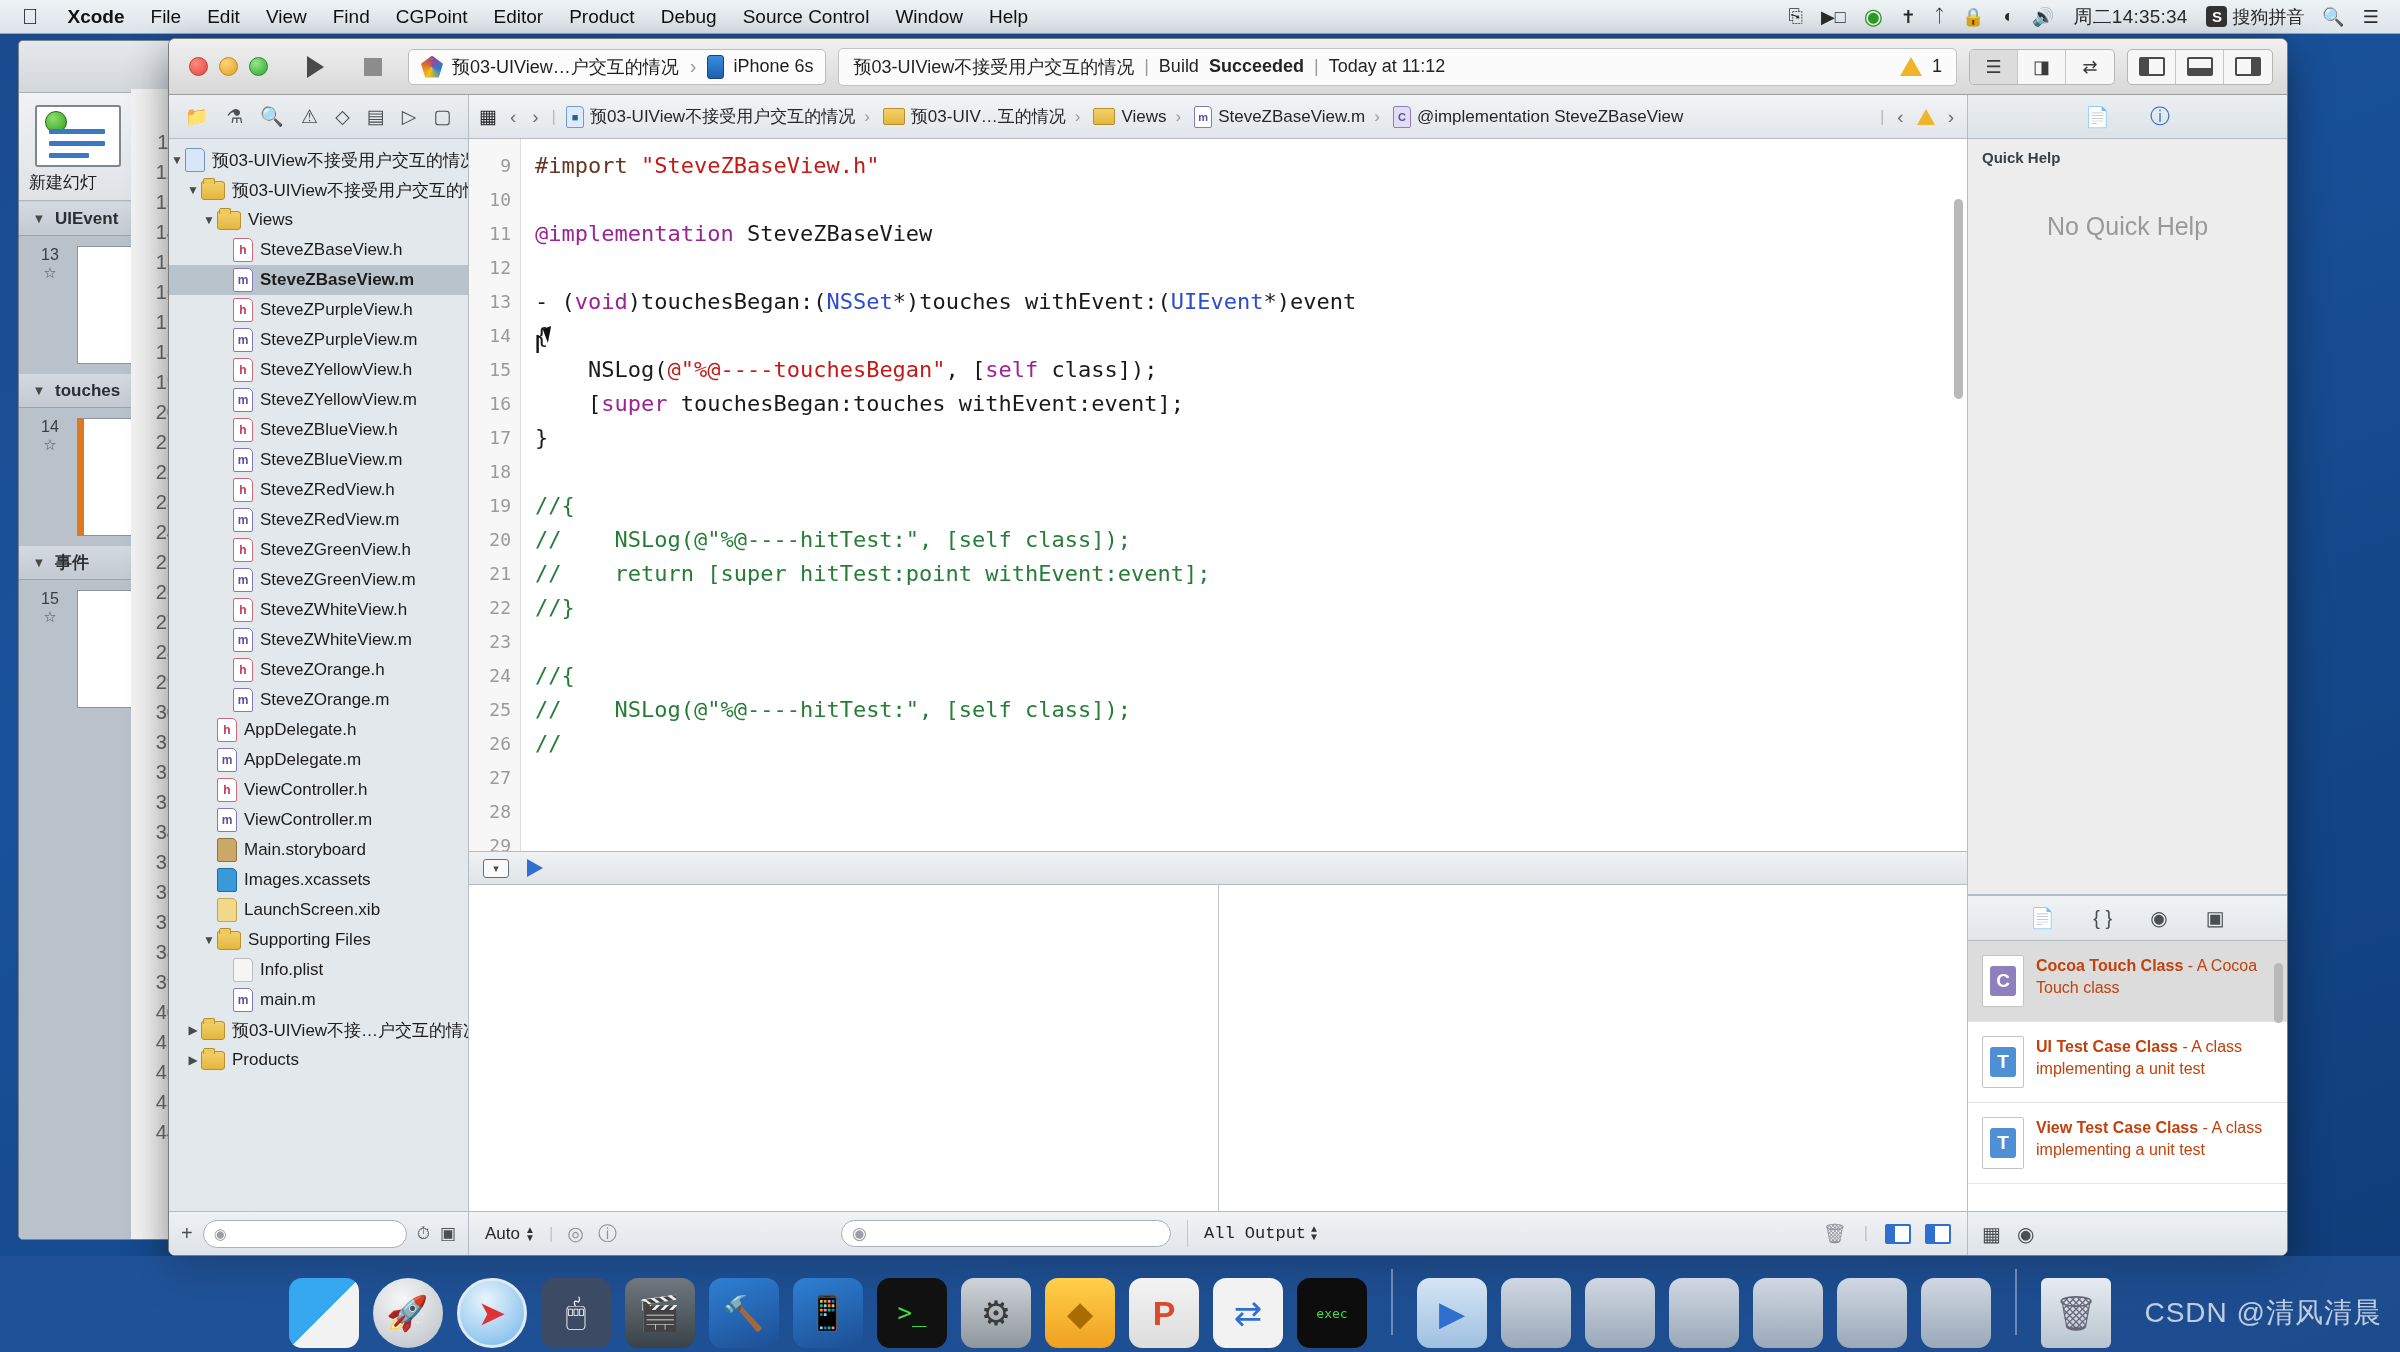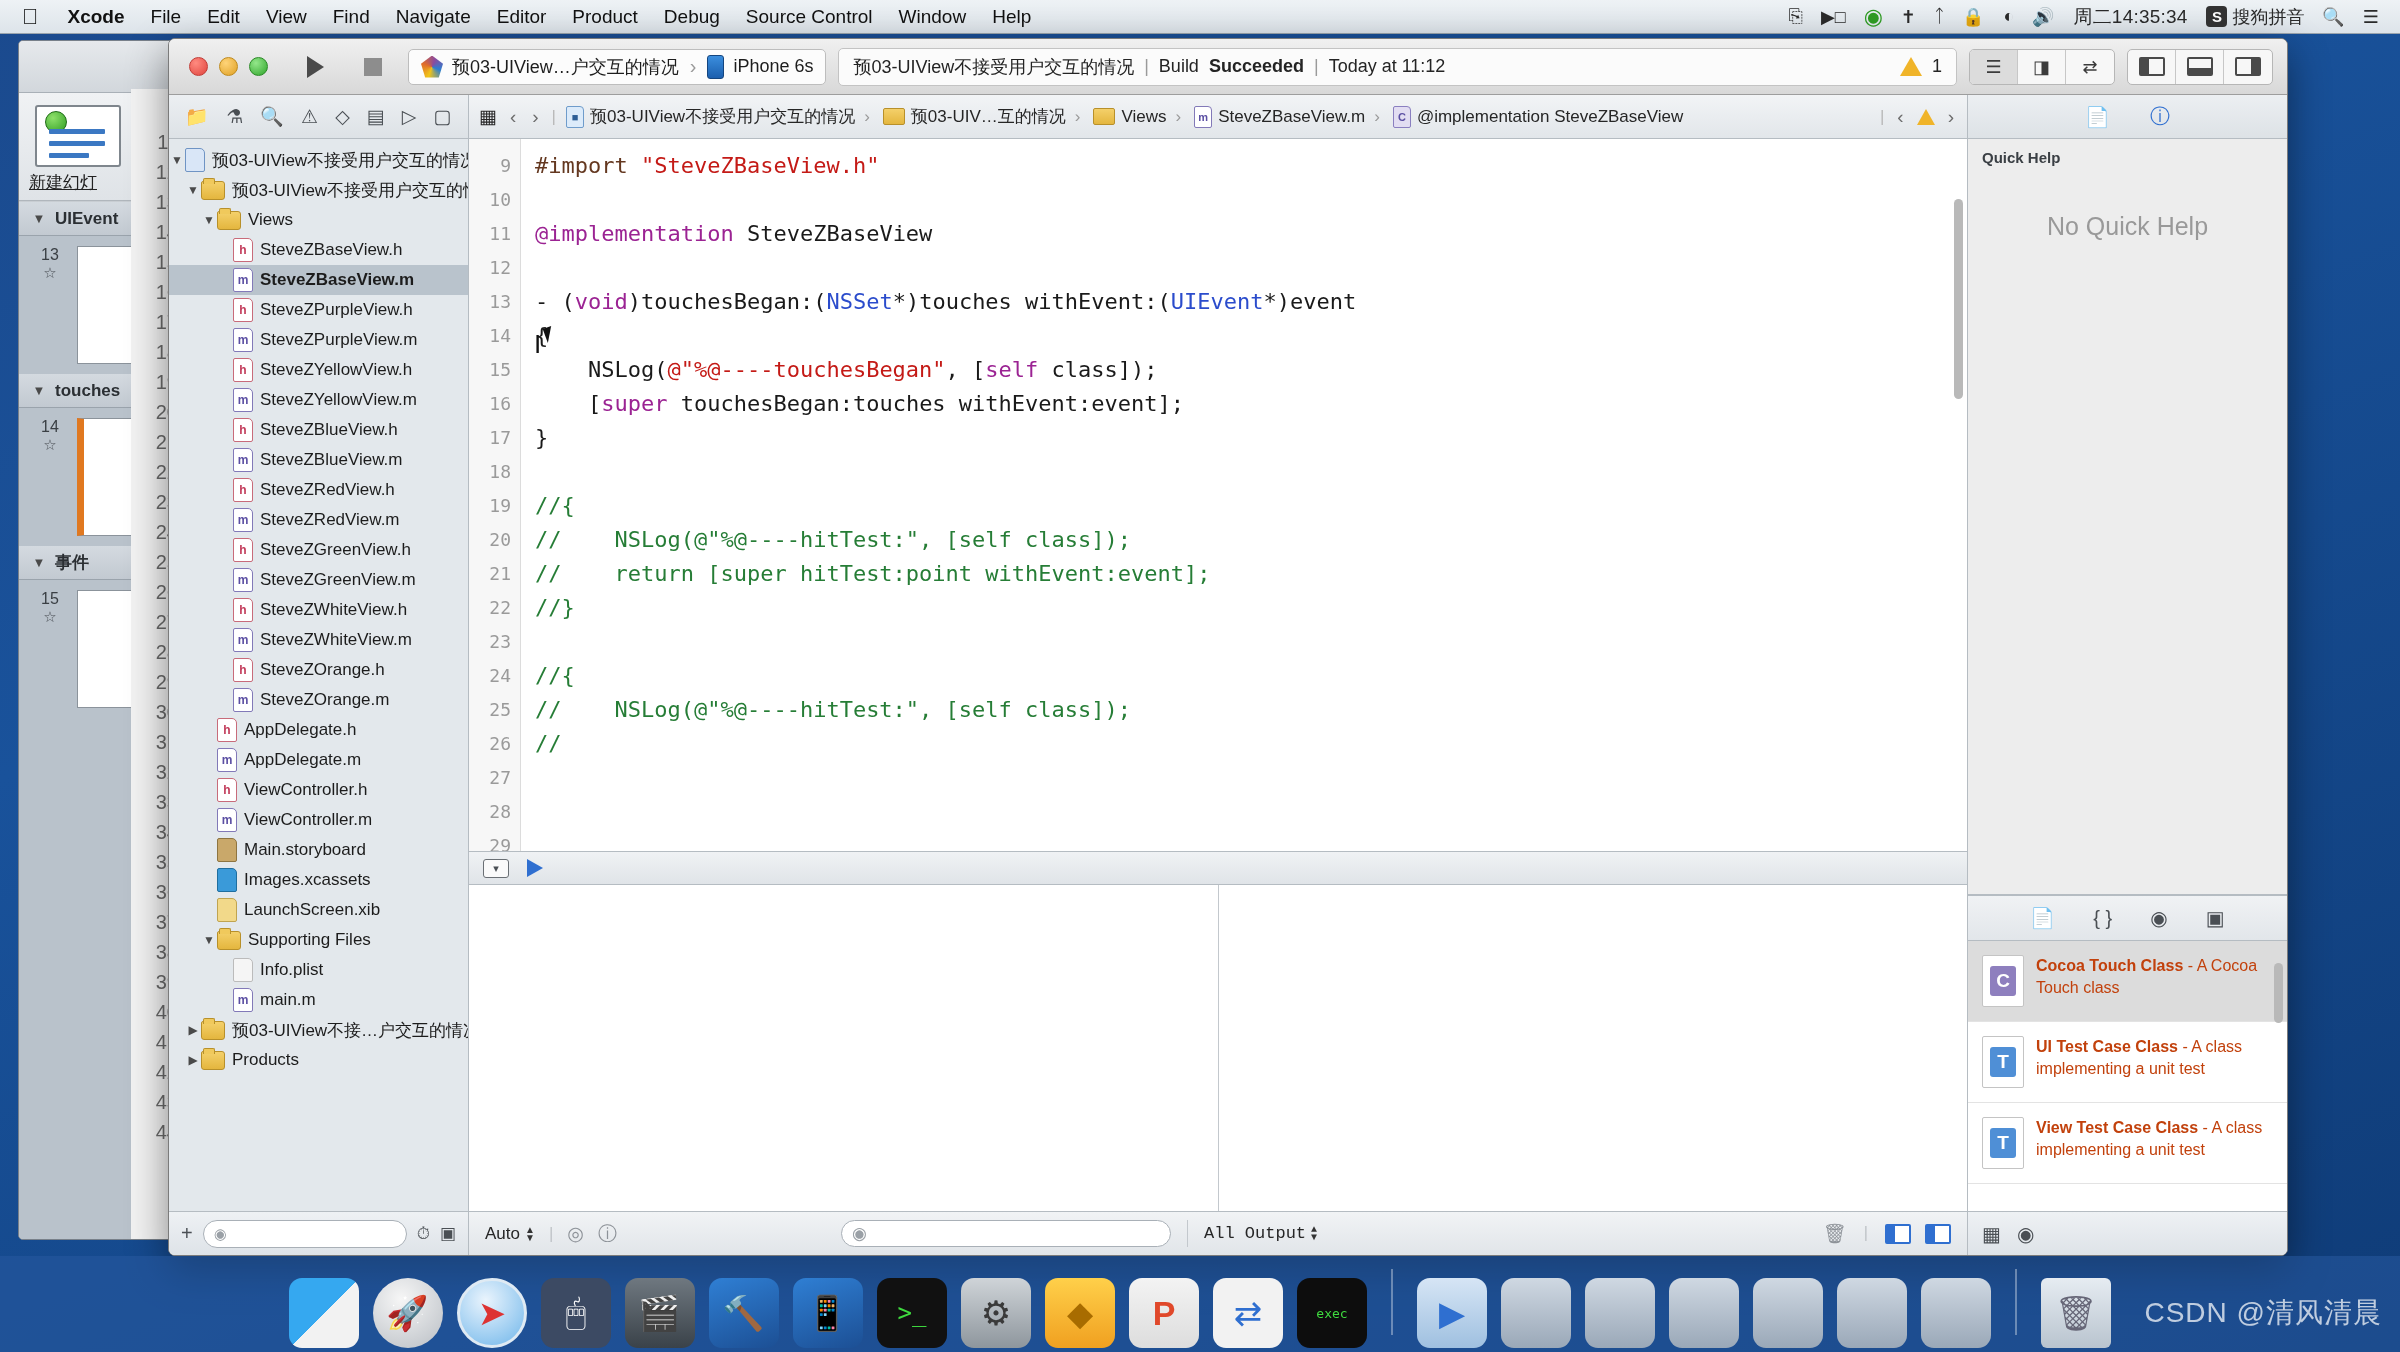--- a/index.html
+++ b/index.html
@@ -46,21 +46,21 @@
   .bgapp-ribbon { height: 108px; background: linear-gradient(#f0f2f4,#dfe3e7); border-bottom:1px solid #b0b6bc; position:relative;}
   .bgapp-newslide {
     position:absolute; left:16px; top:12px; width:86px; height:62px;
     background:#fff; border:2px solid #7f868d; border-radius:3px;
   }
   .bgapp-newslide .ln { position:absolute; left:12px; height:5px; background:#3b78c3; border-radius:1px; }
   .bgapp-plus {
     position:absolute; left:8px; top:4px; width:22px; height:22px; border-radius:50%;
     background:radial-gradient(circle at 35% 30%, #8de06a, #2f9c23); border:1px solid #1d6b14;
   }
-  .bgapp-newslide-label { position:absolute; left:10px; top:78px; font-size:17px; color:#222; white-space:nowrap;text-decoration:underline;}
+  .bgapp-newslide-label { position:absolute; left:10px; top:78px; font-size:17px; color:#222; white-space:nowrap;}
   .bgapp-body { position:absolute; left:0; top:161px; bottom:0; width:100%; background:#b9c2cb; }
   .bg-sec-hdr {
     height: 34px; background: linear-gradient(#d4dae0,#c2c9d1); border-bottom:1px solid #9aa3ac;
     display:flex; align-items:center; padding-left:12px; font-size:17px; font-weight:bold; color:#2b2f33;
   }
   .bg-sec-hdr .tri { margin-right:8px; font-size:13px; }
   .bg-slide-row { display:flex; padding:10px 0 10px 14px; gap:10px; }
   .bg-slide-num { width:34px; font-size:16px; color:#3a3f44; text-align:center; }
   .bg-slide-thumb { width:200px; height:118px; background:#fff; border:1px solid #8b939b; }
   .bg-star { font-size:15px; color:#4a4f55; }
@@ -416,21 +416,21 @@
     <div class="miniwin-tr"></div>
   </div>
 
   <div class="menubar">
     <div class="apple"></div>
     <div class="mi bold">Xcode</div>
     <div class="mi">File</div>
     <div class="mi">Edit</div>
     <div class="mi">View</div>
     <div class="mi">Find</div>
-    <div class="mi">Navigate</div>
+    <div class="mi">CGPoint</div>
     <div class="mi">Editor</div>
     <div class="mi">Product</div>
     <div class="mi">Debug</div>
     <div class="mi">Source Control</div>
     <div class="mi">Window</div>
     <div class="mi">Help</div>
     <div class="spacer"></div>
     <div class="status-item">⎘</div>
     <div class="status-item">▶□</div>
     <div class="status-item" style="color:#2f9c23;font-size:22px">◉</div>

